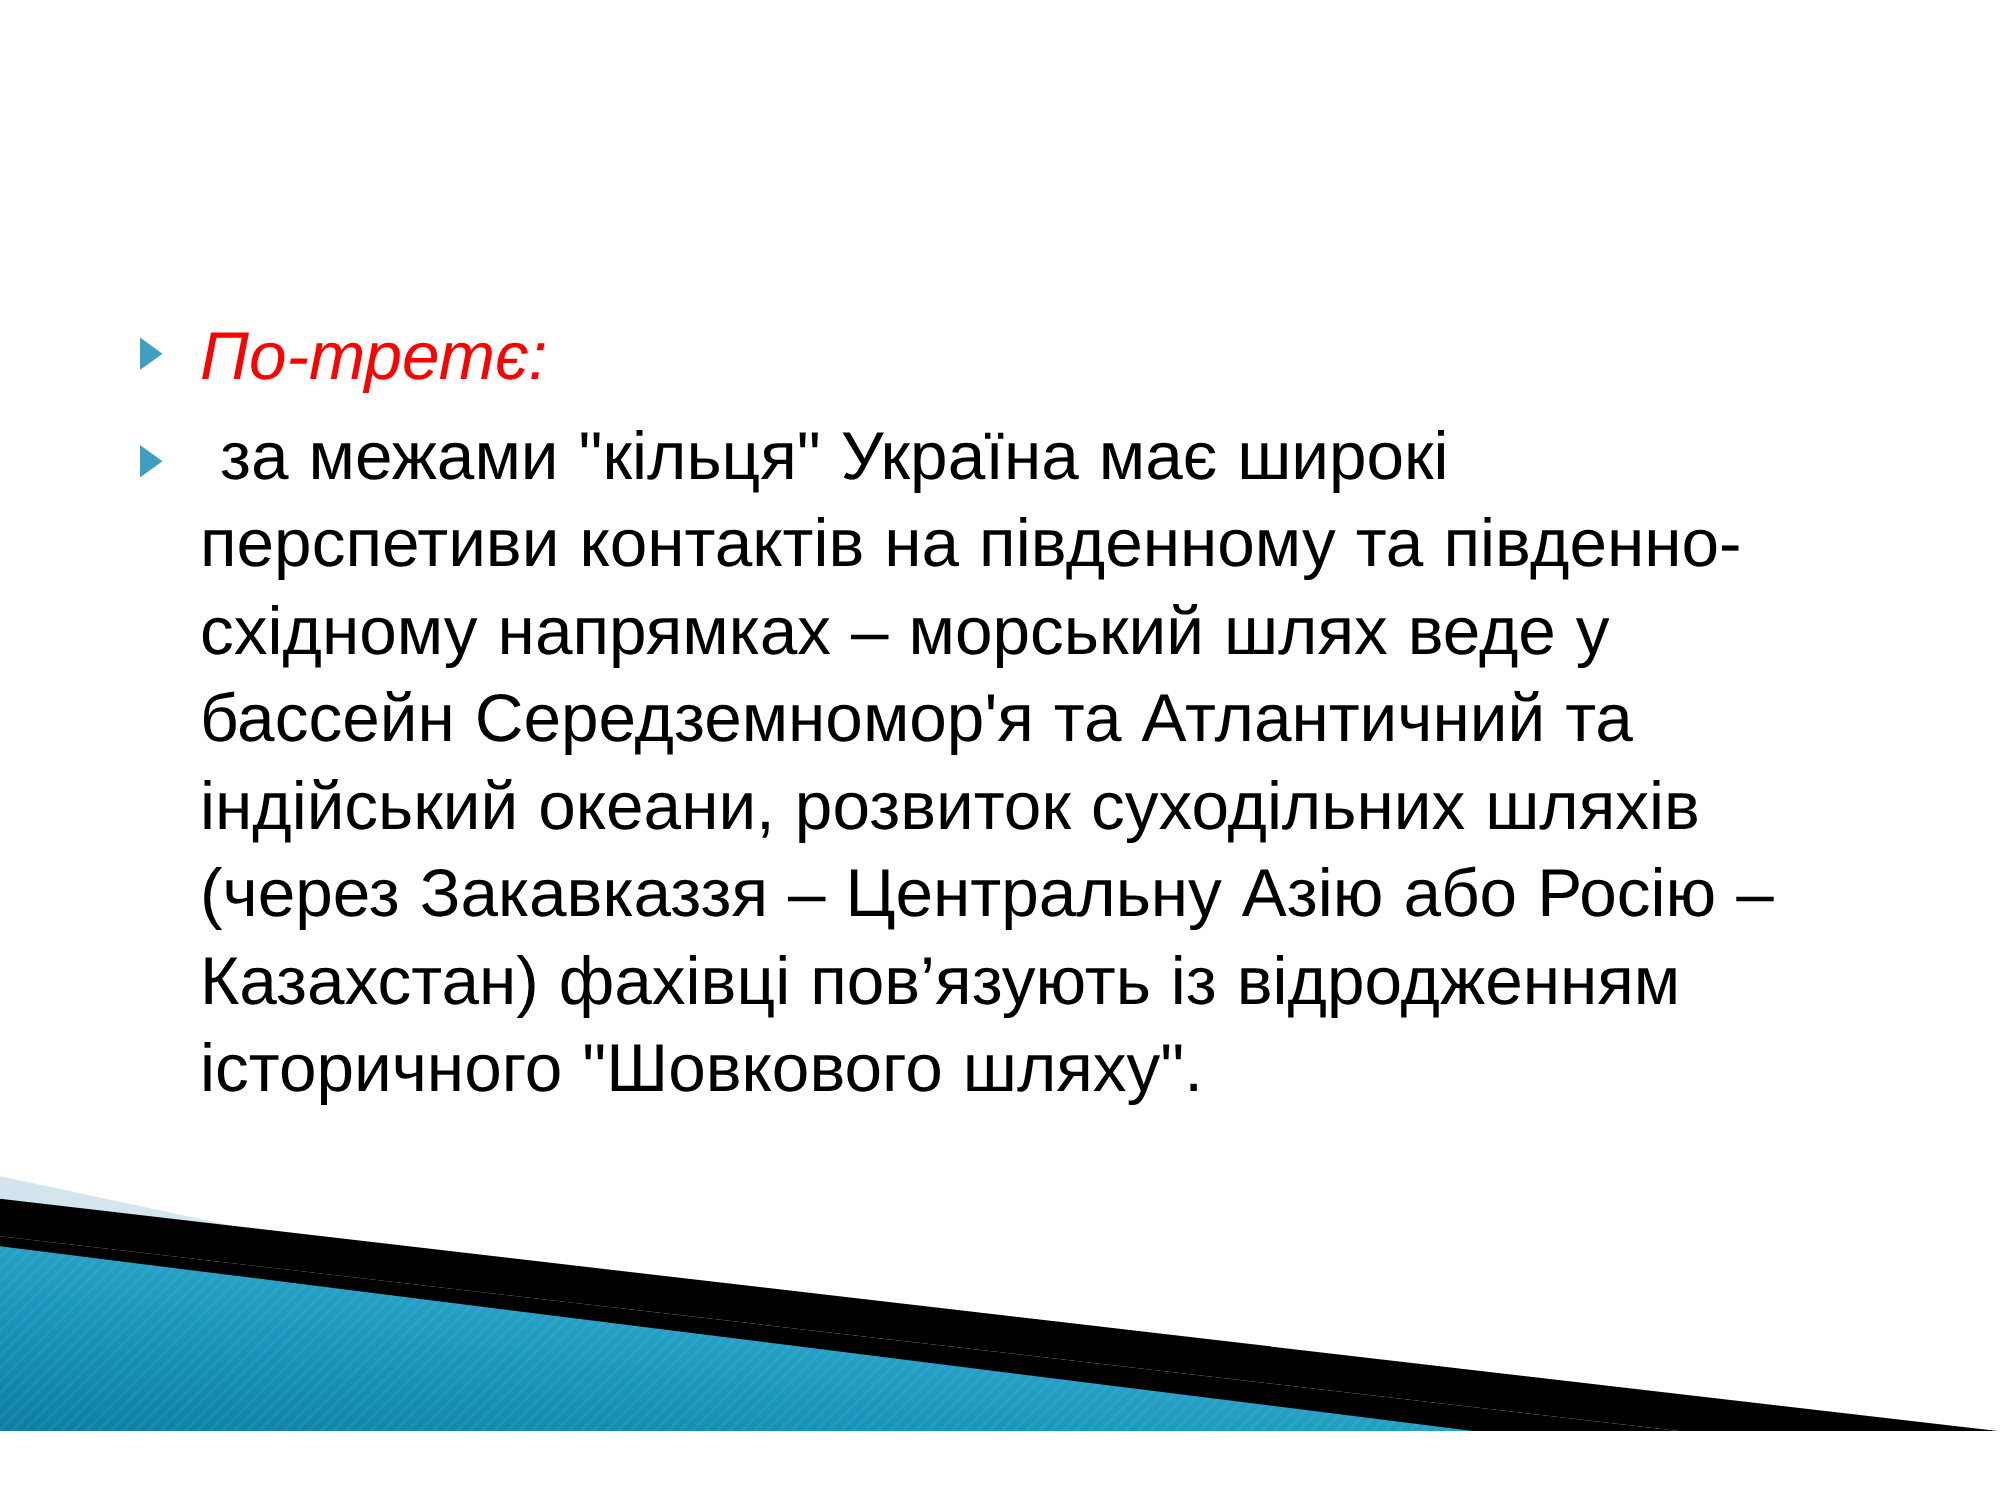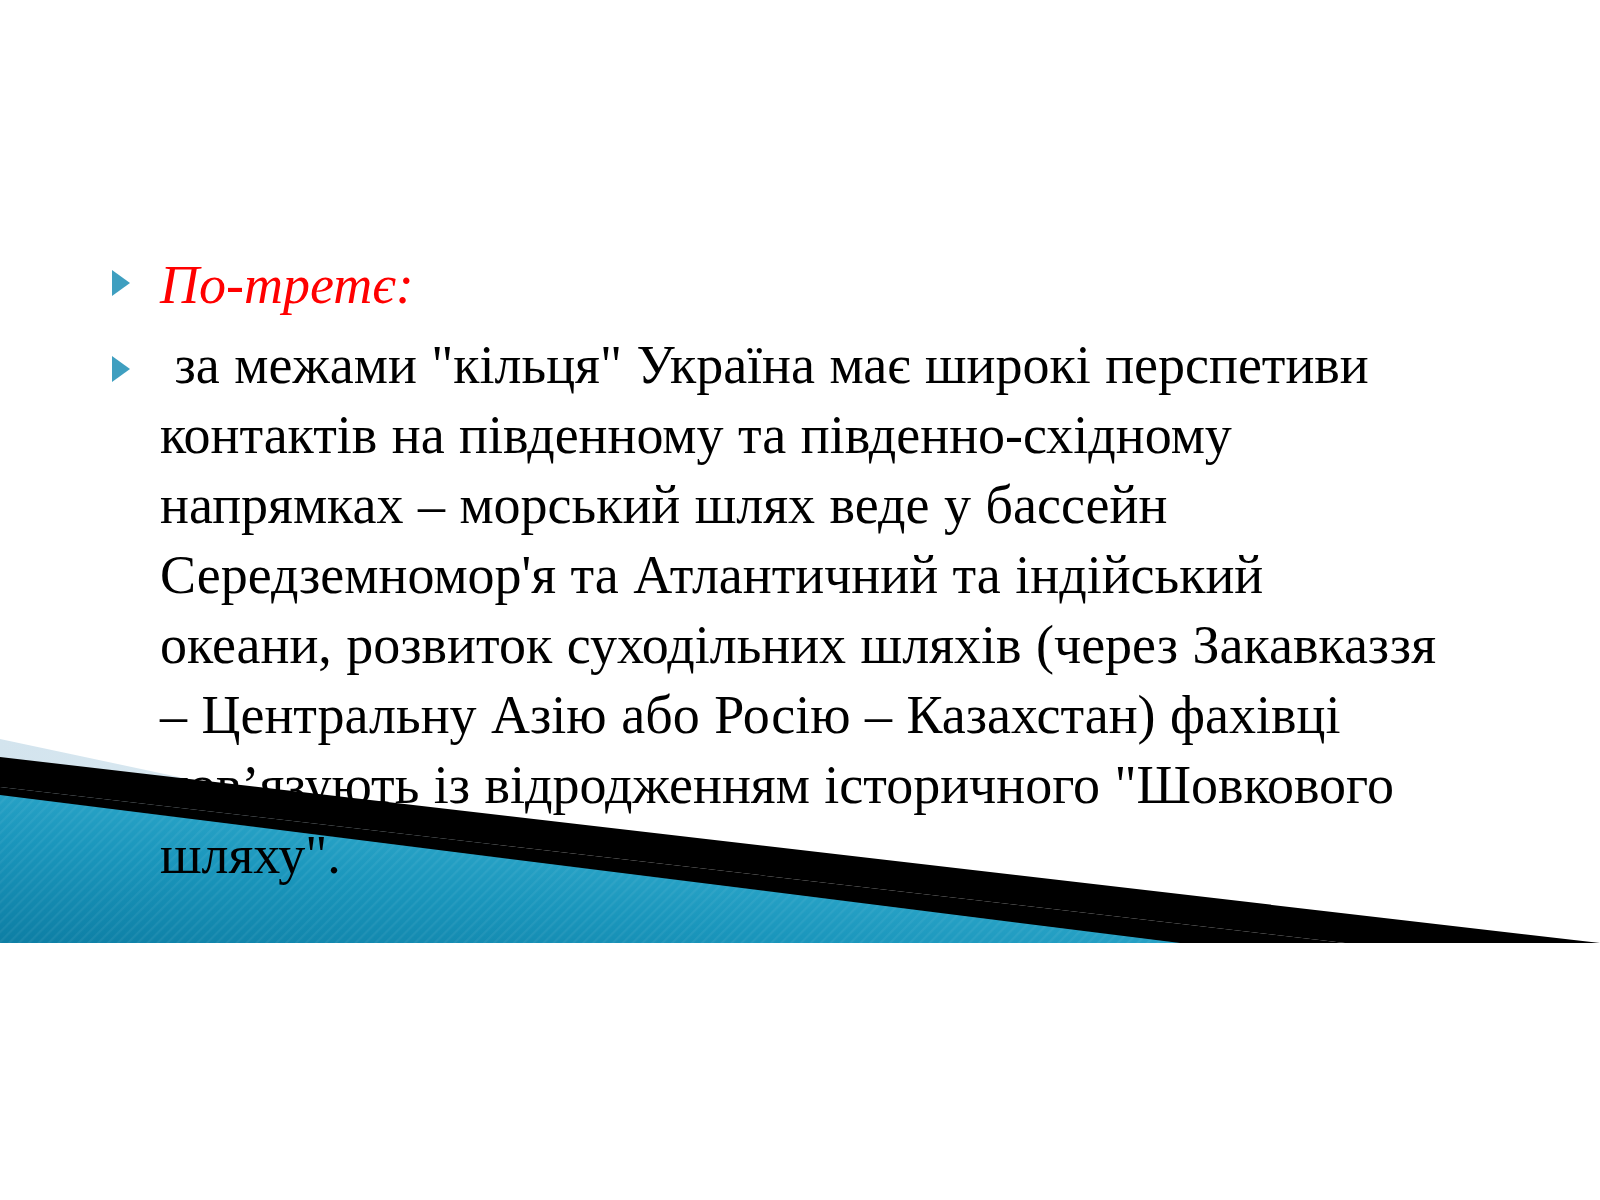--- a/index.html
+++ b/index.html
@@ -5,24 +5,24 @@
 <style>
   html, body {
     margin: 0;
     padding: 0;
     background: #ffffff;
   }
 
   #slide {
     position: relative;
     width: 1600px;
-    height: 943px;
+    height: 1145px;
     background: #ffffff;
     overflow: hidden;
-    font-family: Liberation Serif, serif;
+    font-family: Liberation Sans, sans-serif;
   }
 
   
   .deco {
     position: absolute;
     left: 0;
     bottom: 0;
     width: 1600px;
     height: 240px;
     pointer-events: none;

